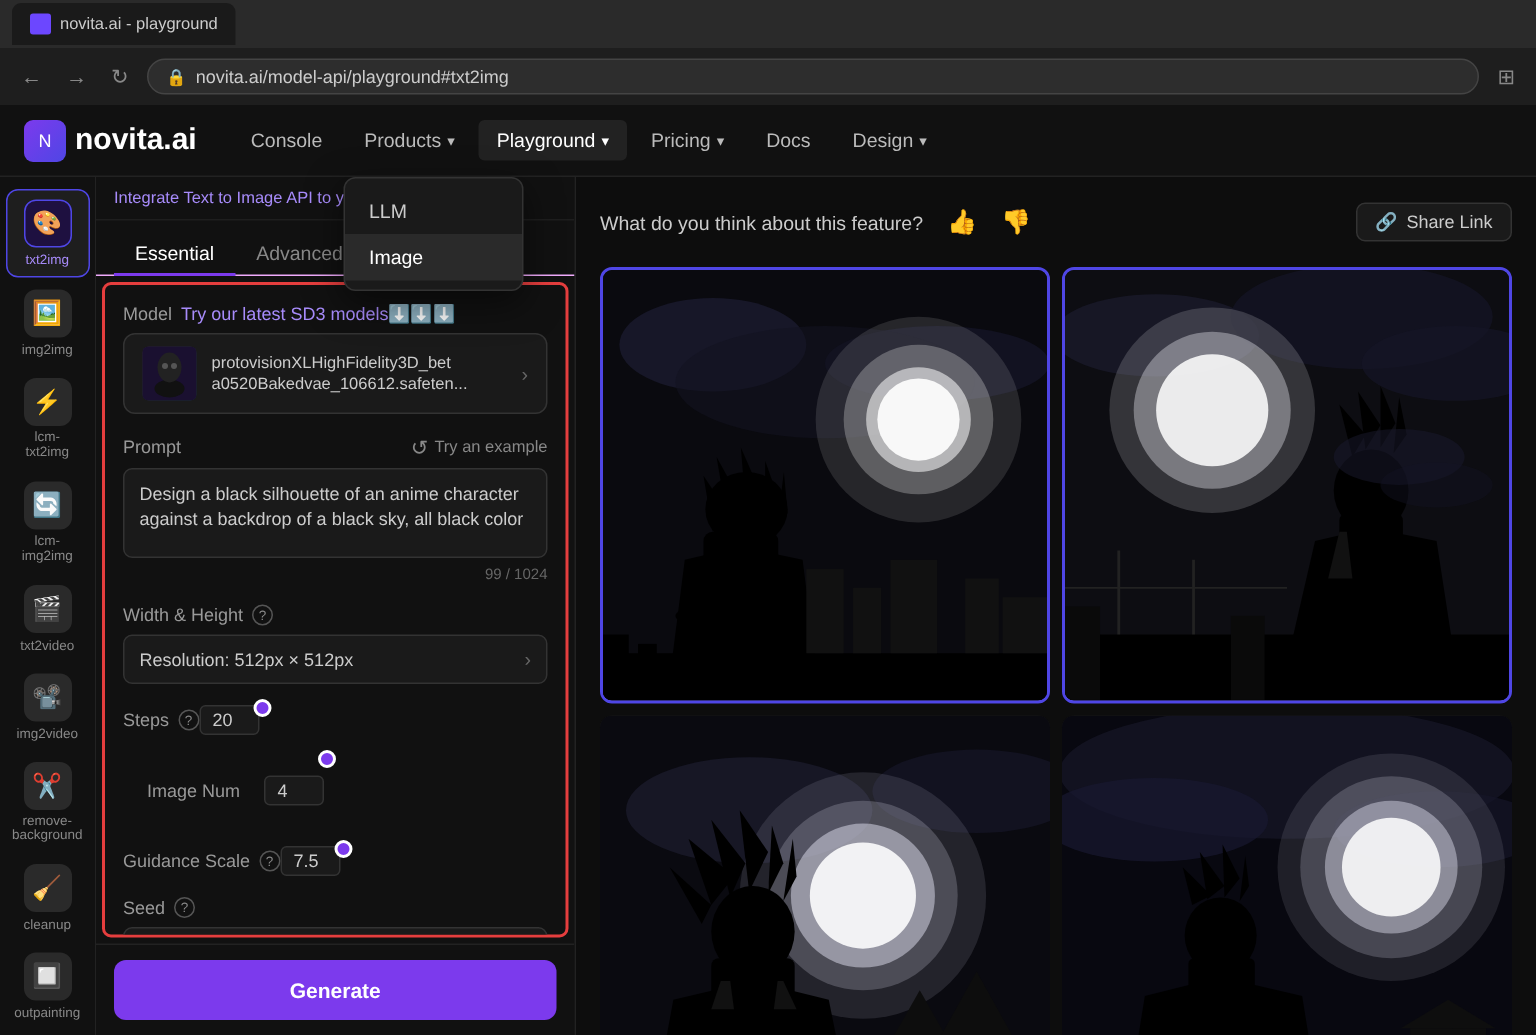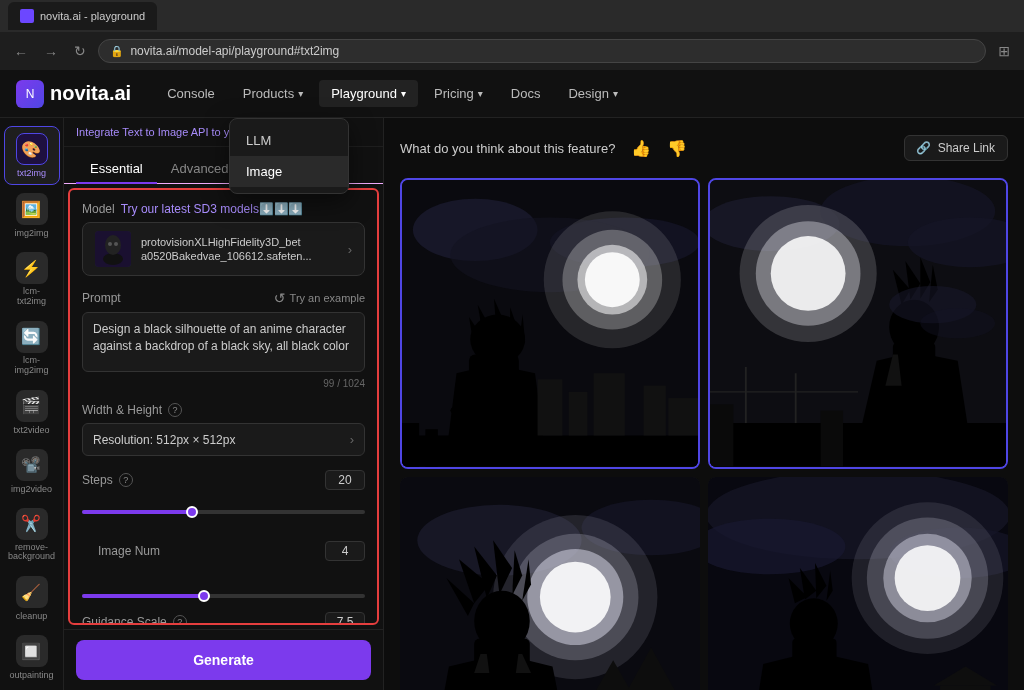--- a/index.html
+++ b/index.html
@@ -323,37 +323,36 @@
       border-radius: 6px;
       padding: 8px 10px;
       cursor: pointer;
     }
     .input-value { flex: 1; font-size: 12px; color: #ccc; }
     .input-arrow { color: #666; }
 
     
     .slider-row {
       display: flex;
-      flex-direction: column;
-      gap: 20px;
+      flex-direction: row;
+      gap: 2px;
     }
     .slider-label-row {
       display: flex;
       justify-content: space-between;
       align-items: center;
     }
     .slider-val {
       background: #1a1a1a;
       border: 1px solid #333;
       border-radius: 4px;
       padding: 2px 8px;
       font-size: 12px;
       color: #ccc;
       min-width: 40px;
-      text-align: center;
     }
     .slider-track {
       position: relative;
       height: 4px;
       background: #333;
       border-radius: 2px;
     }
     .slider-fill {
       position: absolute;
       left: 0;

